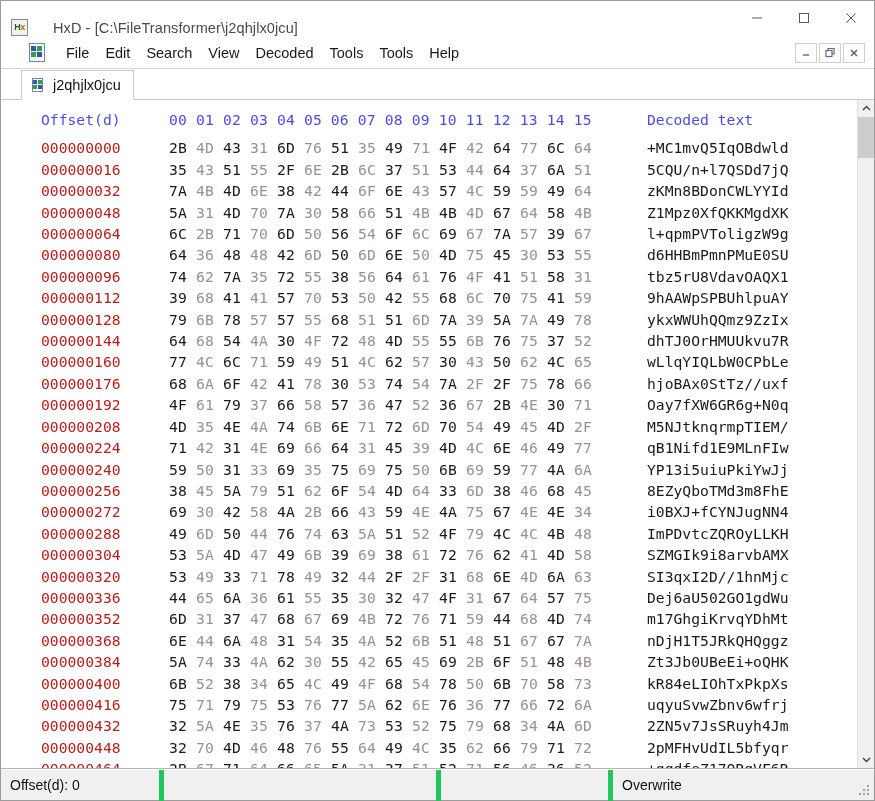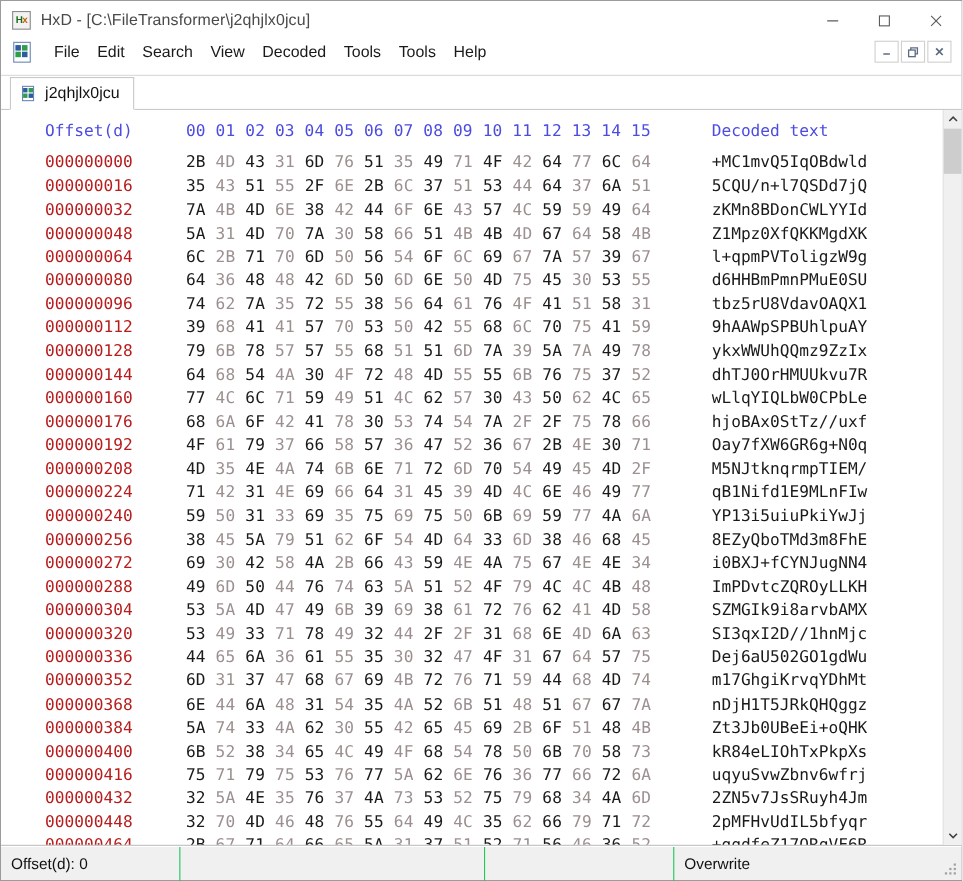--- a/index.html
+++ b/index.html
@@ -18,25 +18,26 @@
     border: 1px solid #9b9b9b;
     display: flex;
     flex-direction: column;
   }
 
   
   .titlebar {
     height: 36px;
     flex: 0 0 36px;
     display: flex;
-    align-items: center;
+    align-items: flex-end;
     background: #ffffff;
     border-bottom: 1px solid #ffffff;
     padding-left: 10px;
     user-select: none;
+    gap: 16px;
   }
   .app-icon {
     width: 17px; height: 17px;
     margin-right: 9px;
     position: relative;
     flex: 0 0 17px;
   }
   .app-icon .hx {
     position: absolute; inset: 0;
     background: #f2f2f2;
@@ -63,23 +64,24 @@
     display: flex; align-items: center; justify-content: center;
     cursor: default;
   }
   .win-btn svg { display:block; }
 
   
   .menubar {
     height: 32px;
     flex: 0 0 32px;
     display: flex;
+    align-items: center;
     background: #ffffff;
     border-bottom: 1px solid #d4d4d4;
-    padding-left: 9px;
+    padding-left: 26px;
     user-select: none;
   }
   .doc-icon {
     width: 21px; height: 21px;
     margin-right: 10px;
     flex: 0 0 21px;
     position: relative;
   }
   .doc-icon .page {
     position:absolute; inset:1px 3px 1px 2px;
@@ -116,21 +118,21 @@
     cursor: default;
   }
 
   
   .tabbar {
     height: 31px;
     flex: 0 0 31px;
     background: #ffffff;
     display: flex;
     align-items: flex-end;
-    padding-left: 8px;
+    padding-left: 20px;
     border-bottom: 1px solid #c9c9c9;
     user-select:none;
   }
   .tab {
     height: 30px;
     display:flex; align-items:center;
     padding: 0 12px 0 8px;
     background:#ffffff;
     border: 1px solid #c9c9c9;
     border-bottom: 1px solid #ffffff;
@@ -219,21 +221,21 @@
     color: #111;
     border-top: 1px solid #ffffff;
     user-select: none;
     position: relative;
   }
   .sb-cell {
     height: 31px;
     display: flex;
     align-items: center;
     padding-left: 9px;
-    border-right: 1px solid #22c55e;
+    border-right: 5px solid #22c55e;
     white-space: nowrap;
   }
   .sb-c1 { flex: 0 0 163px; }
   .sb-c2 { flex: 0 0 277px; }
   .sb-c3 { flex: 0 0 172px; }
   .sb-c4 { flex: 1 1 auto; border-right: none; }
   .grip {
     position:absolute; right:3px; bottom:3px;
     width:12px; height:12px;
   }

